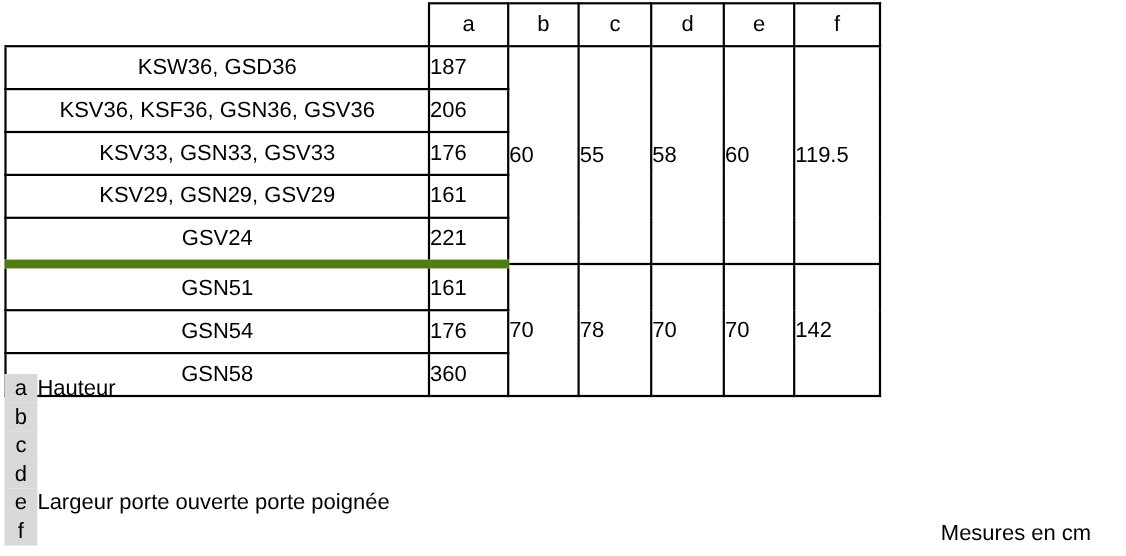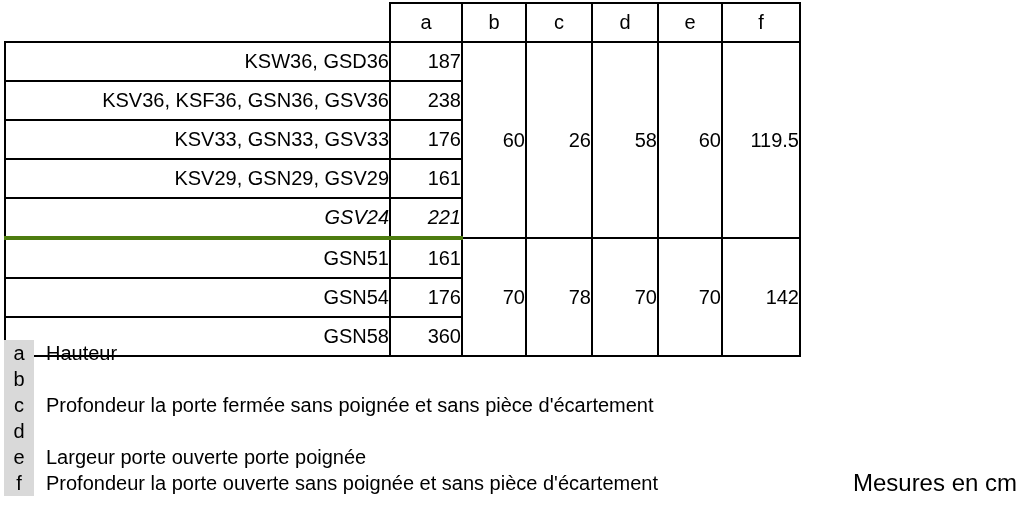--- a/index.html
+++ b/index.html
@@ -54,38 +54,37 @@
     background: #ffffff;
     border-left-color: #ffffff !important;
     border-top-color: #ffffff !important;
   }
   .hdr-cell {
     background: #d9d9d9;
     text-align: center;
     font-size: 20px;
   }
   .model-cell {
-    text-align: right;
+    text-align: center;
     padding-left: 9px;
     font-size: 20px;
     white-space: nowrap;
     margin-left: 48px;
   }
   .num-cell {
-    text-align: right;
+    text-align: left;
     font-size: 20px;
   }
   .span-cell {
-    text-align: right;
+    text-align: left;
     font-size: 20px;
   }
   
   tr.group-end td {
-    border-bottom: 4px solid #4d7c0f;
-    font-style: italic;
+    border-bottom: 8px solid #4d7c0f;
   }
 
   
   .legend {
     position: absolute;
     left: 4px;
     top: 340px;
     width: 860px;
   }
   .legend-row {
@@ -98,29 +97,28 @@
     text-align: center;
     background: #d9d9d9;
     font-size: 20px;
     line-height: 26px;
     height: 26px;
     flex: 0 0 30px;
   }
   .legend-text {
     font-size: 20px;
     line-height: 26px;
-    padding-left: 12px;
     white-space: nowrap;
   }
 
   .units {
     position: absolute;
-    right: 7px;
+    right: 32px;
     bottom: 8px;
-    font-size: 24px;
+    font-size: 20px;
   }
 </style>
 </head>
 <body>
 
 <div class="page">
 
   <table class="dim-table">
     <colgroup>
       <col class="c-model">
@@ -141,28 +139,28 @@
         <th class="hdr-cell">e</th>
         <th class="hdr-cell">f</th>
       </tr>
     </thead>
     <tbody>
 
       <tr>
         <td class="model-cell">KSW36, GSD36</td>
         <td class="num-cell">187</td>
         <td class="span-cell" rowspan="5">60</td>
-        <td class="span-cell" rowspan="5">26</td>
+        <td class="span-cell" rowspan="5">55</td>
         <td class="span-cell" rowspan="5">58</td>
         <td class="span-cell" rowspan="5">60</td>
         <td class="span-cell" rowspan="5">119.5</td>
       </tr>
       <tr>
         <td class="model-cell">KSV36, KSF36, GSN36, GSV36</td>
-        <td class="num-cell">238</td>
+        <td class="num-cell">206</td>
       </tr>
       <tr>
         <td class="model-cell">KSV33, GSN33, GSV33</td>
         <td class="num-cell">176</td>
       </tr>
       <tr>
         <td class="model-cell">KSV29, GSN29, GSV29</td>
         <td class="num-cell">161</td>
       </tr>
       <tr class="group-end">
@@ -193,30 +191,28 @@
   <div class="legend">
     <div class="legend-row">
       <span class="legend-key">a</span>
       <span class="legend-text">Hauteur</span>
     </div>
     <div class="legend-row">
       <span class="legend-key">b</span>
     </div>
     <div class="legend-row">
       <span class="legend-key">c</span>
-      <span class="legend-text">Profondeur la porte fermée sans poignée et sans pièce d'écartement</span>
     </div>
     <div class="legend-row">
       <span class="legend-key">d</span>
     </div>
     <div class="legend-row">
       <span class="legend-key">e</span>
       <span class="legend-text">Largeur porte ouverte porte poignée</span>
     </div>
     <div class="legend-row">
       <span class="legend-key">f</span>
-      <span class="legend-text">Profondeur la porte ouverte sans poignée et sans pièce d'écartement</span>
     </div>
   </div>
 
   <div class="units">Mesures en cm</div>
 
 </div>
 
 </body></html>

